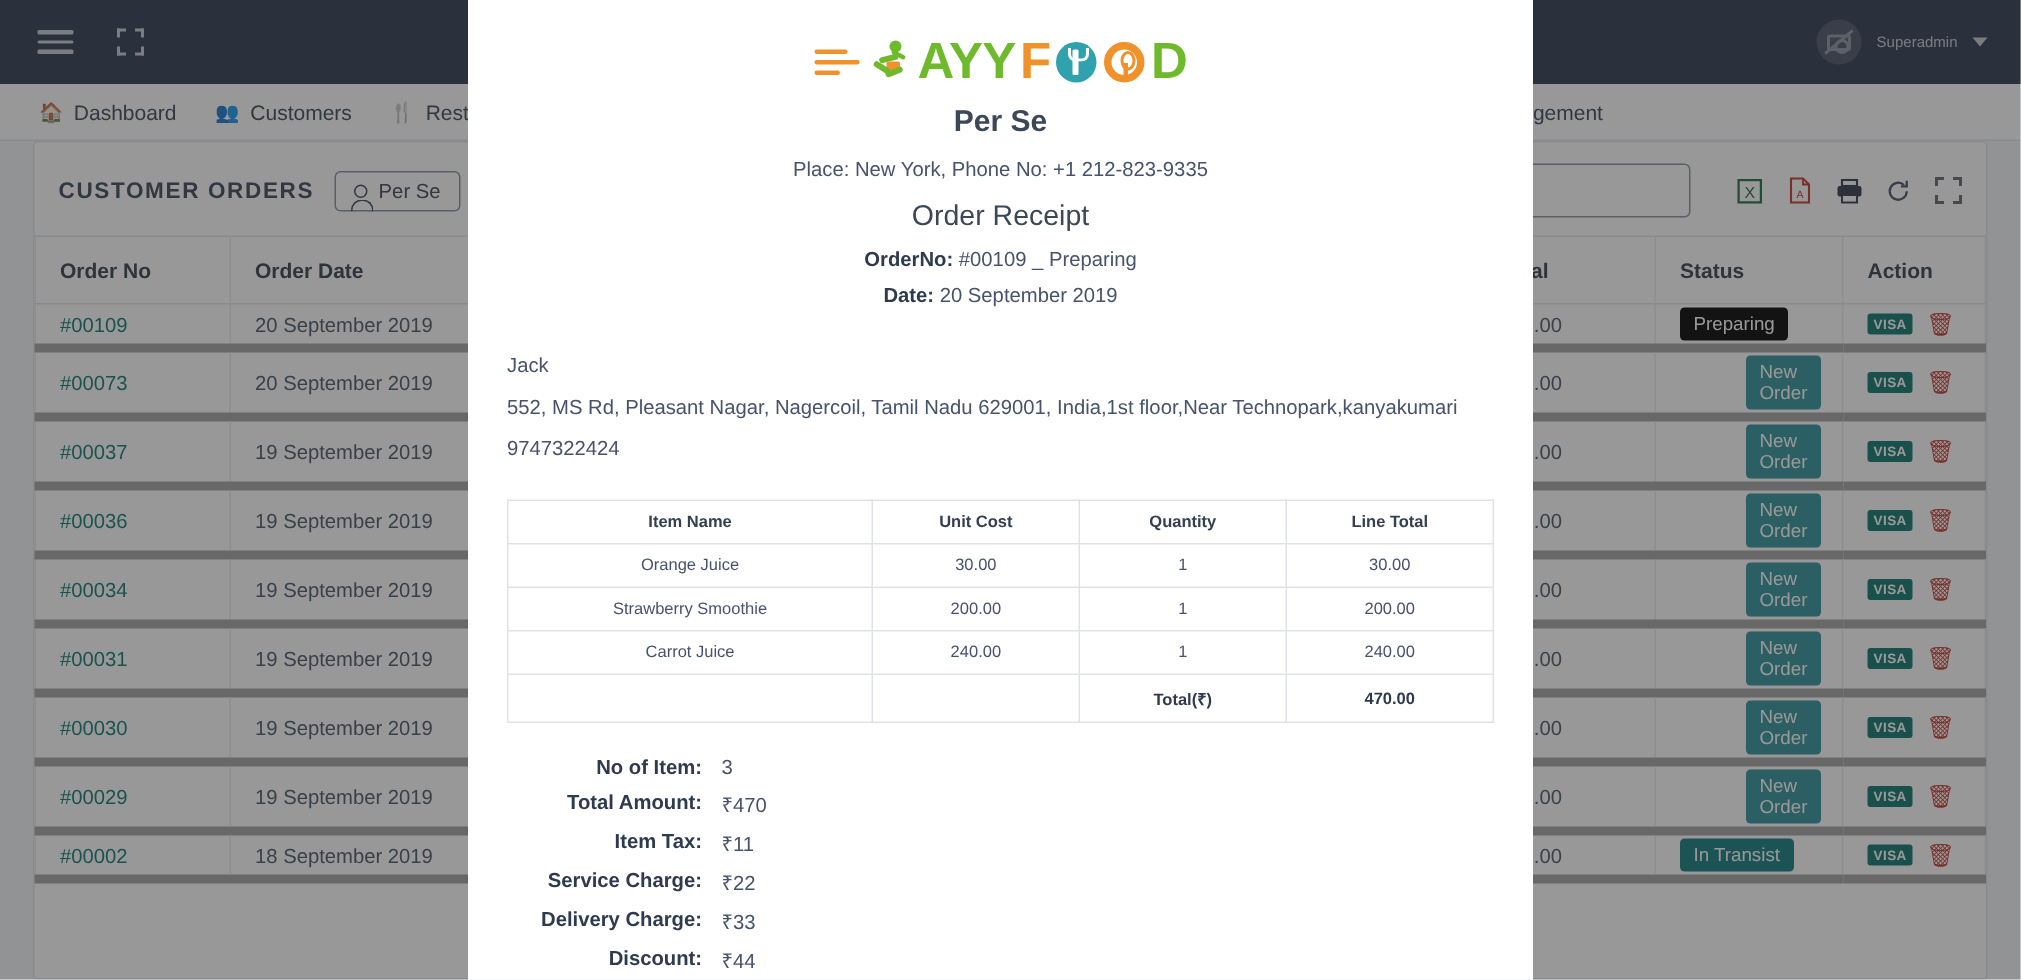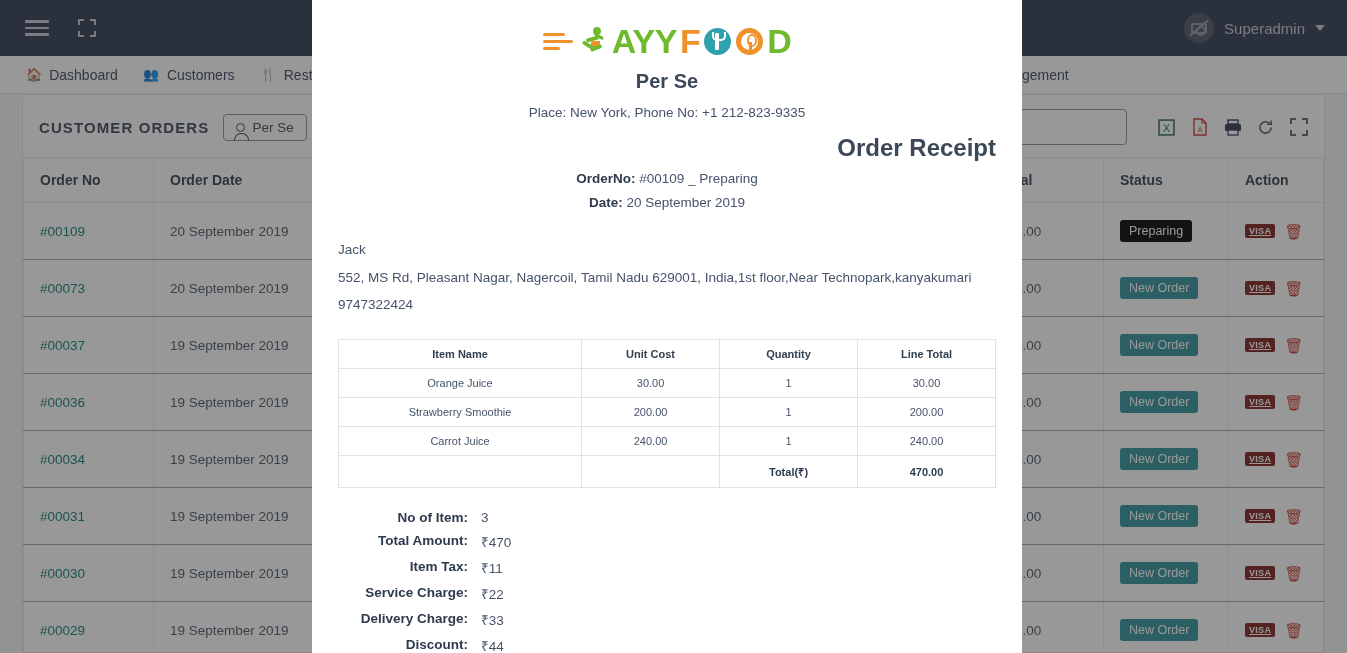--- a/index.html
+++ b/index.html
@@ -34,21 +34,21 @@
   .expand-ico i {
     position: absolute; width: 6px; height: 6px; border: 2px solid #c7ccd6;
   }
   .expand-ico i.tl { top:0; left:0; border-right:none; border-bottom:none; }
   .expand-ico i.tr { top:0; right:0; border-left:none; border-bottom:none; }
   .expand-ico i.bl { bottom:0; left:0; border-right:none; border-top:none; }
   .expand-ico i.br { bottom:0; right:0; border-left:none; border-top:none; }
 
   .topbar-right {
     margin-left: auto; display: flex; align-items: center; gap: 10px;
-    padding-right: 22px; color: #c3c9d4; font-size: 15px;
+    padding-right: 22px; color: #c3c9d4; font-size: 10px;
   }
   .avatar {
     width: 30px; height: 30px; border-radius: 50%;
     background: #4a5466; display:flex; align-items:center; justify-content:center;
     position: relative;
   }
   .avatar .cam {
     width: 16px; height: 11px; border: 2px solid #8d95a3; border-radius: 2px;
     position: relative;
   }
@@ -105,36 +105,36 @@
   .toolbar { display: flex; align-items: center; gap: 14px; padding-left: 16px; }
   .tool { width: 19px; height: 19px; display:flex; align-items:center; justify-content:center; }
 
   table.orders { width: 100%; border-collapse: collapse; font-size: 13.5px; table-layout: fixed; }
   table.orders th {
     text-align: left; padding: 14px 16px; font-weight: 700; color: #32404f;
     border-top: 1px solid #e2e5ea; border-bottom: 1px solid #e2e5ea;
     border-right: 1px solid #e9ecef; font-size: 14px;
   }
   table.orders td {
-    padding: 17px 16px; color: #495867;
-    border-bottom: 1px solid #a3a3a3; border-right: 1px solid #e9ecef;
+    padding: 2px 16px; color: #495867;
+    border-bottom: 6px solid #a3a3a3; border-right: 1px solid #e9ecef;
   }
   table.orders th:first-child, table.orders td:first-child { border-left: 1px solid #e9ecef; }
   .order-link { color: #0f7b72; }
   .badge {
     display: inline-block; padding: 4px 9px; border-radius: 3px;
     color: #fff; font-size: 12.5px;
   }
   .badge.preparing { background: #000000; }
-  .badge.new { background: #2f9299; }
+  .badge.new { background: #2f9299; margin-left: 44px; }
   .badge.transit { background: #127d7f; }
   .act { display: flex; align-items: center; gap: 9px; }
   .visa {
-    background: #7f1d1d; color: #fff; font-size: 9px; font-weight: 700;
-    padding: 2px 4px; border-radius: 2px; letter-spacing: .3px; text-decoration: underline;
+    background: #0f766e; color: #fff; font-size: 9px; font-weight: 700;
+    padding: 2px 4px; border-radius: 2px; letter-spacing: .3px;
   }
   .trash { width: 13px; color: #c8362b; font-size: 15px; line-height: 1; }
 
   
   #overlay-left, #overlay-right {
     position: absolute; top: 0; bottom: 0;
     background: rgba(40,40,40,0.48);
   }
   #overlay-left  { left: 0;   width: 312px; }
   #overlay-right { left: 1022px; right: 0; }
@@ -181,21 +181,21 @@
   .runner { position: relative; width: 30px; height: 28px; margin-right: 1px; }
   .runner .head { position:absolute; width:8px;height:8px;border-radius:50%;background:#6fba2c; left:15px; top:0; }
   .runner .body { position:absolute; width:13px;height:4px;background:#6fba2c; left:8px; top:10px; transform: rotate(-14deg); border-radius:2px; }
   .runner .leg1 { position:absolute; width:12px;height:3.5px;background:#6fba2c; left:4px; top:16px; transform: rotate(32deg); border-radius:2px; }
   .runner .leg2 { position:absolute; width:12px;height:3.5px;background:#6fba2c; left:12px; top:19px; transform: rotate(-22deg); border-radius:2px; }
   .runner .arm  { position:absolute; width:10px;height:3px;background:#6fba2c; left:16px; top:8px; transform: rotate(28deg); border-radius:2px; }
   .runner .box  { position:absolute; width:9px;height:7px;background:#f0922b; left:13px; top:14px; border-radius:1px; }
 
   .rest-name { text-align:center; font-size: 20px; font-weight: 600; color: #3c4858; margin-top: 6px; }
   .rest-place { text-align:center; font-size: 13.5px; color: #46536b; margin-top: 12px; }
-  .receipt-title { text-align:right; font-size: 24px; font-weight: 700; color: #3c4858; margin-top: 14px; }
+  .receipt-title { text-align:center; font-size: 19px; font-weight: 400; color: #3c4858; margin-top: 14px; }
   .receipt-line { text-align:center; font-size: 13.5px; color: #46536b; margin-top: 9px; }
   .receipt-line b { color: #2e3a4d; }
 
   .cust-block { margin-top: 26px; font-size: 13.5px; color: #46536b; line-height: 2.05; }
 
   table.items {
     width: 100%; border-collapse: collapse; margin-top: 20px;
     font-size: 11px; color: #46536b;
   }
   table.items th, table.items td {

